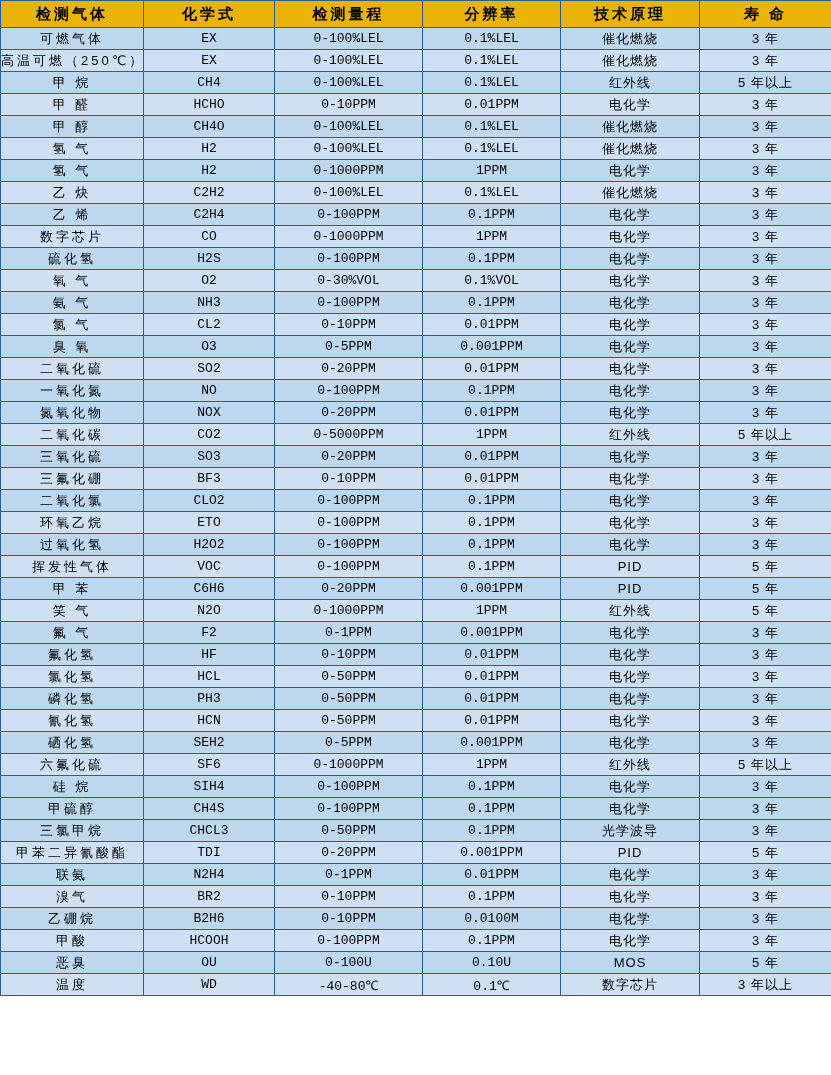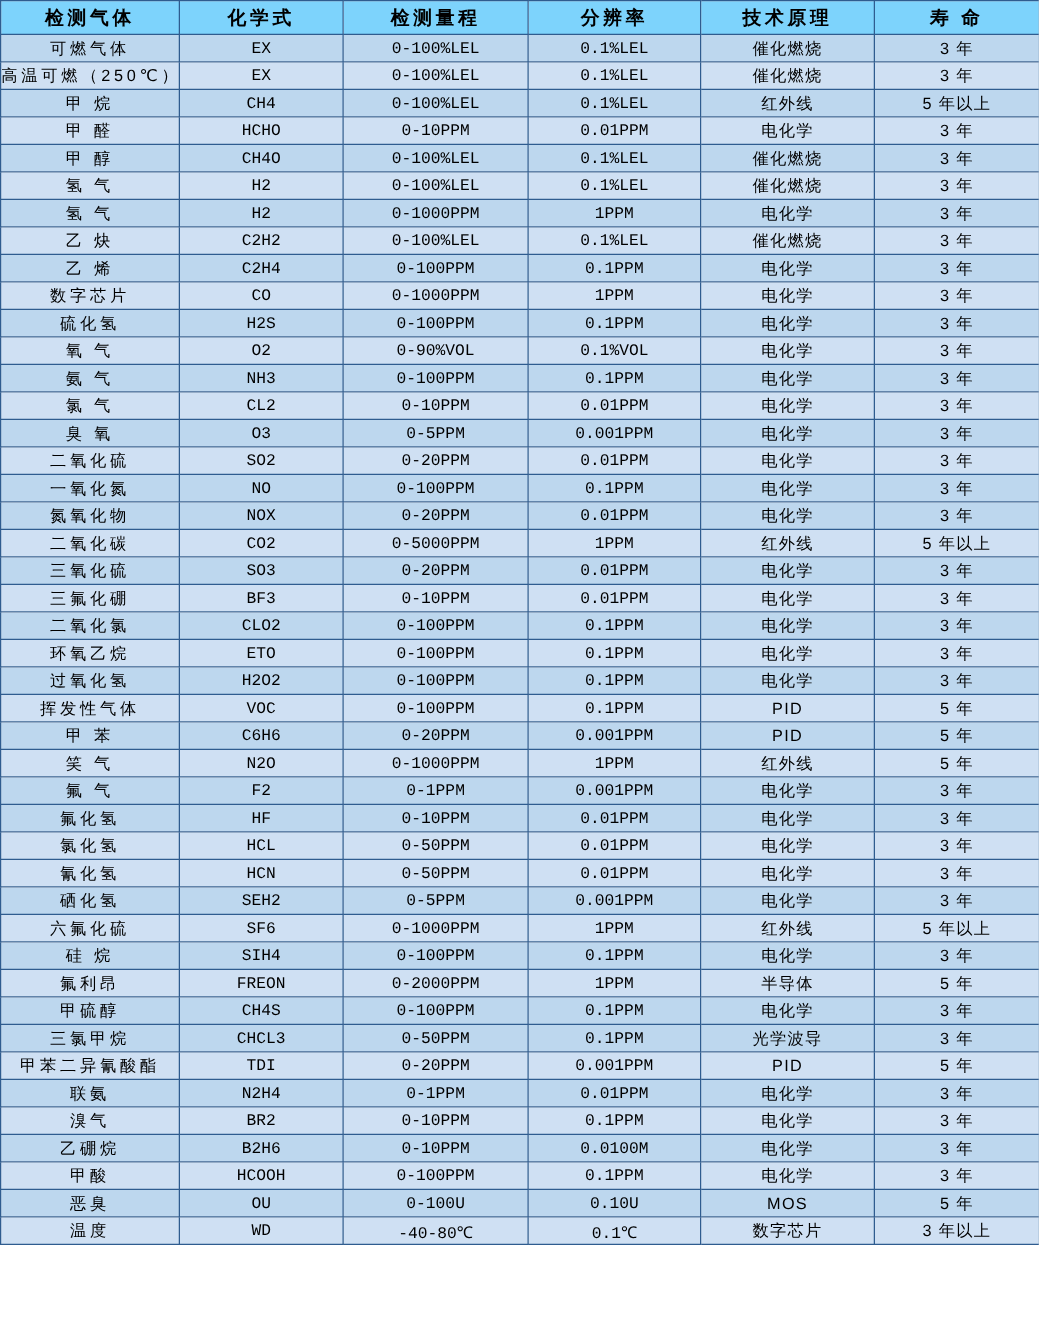--- a/index.html
+++ b/index.html
@@ -27,21 +27,21 @@
   table.gas-table td {
     border: 1px solid #2f5c8f;
     text-align: center;
     vertical-align: middle;
     color: #000000;
     padding: 0;
     overflow: hidden;
     white-space: nowrap;
   }
   table.gas-table thead th {
-    background: #7dd3fc;
+    background: #eab308;
     height: 26px;
     font-size: 15px;
     font-weight: bold;
     letter-spacing: 3px;
   }
   table.gas-table tbody td {
     height: 21px;
     font-size: 13px;
     background: #bdd7ee;
   }
@@ -170,21 +170,21 @@
         <td class="col-name">硫化氢</td>
         <td class="col-formula">H2S</td>
         <td class="col-range">0-100PPM</td>
         <td class="col-res">0.1PPM</td>
         <td class="col-tech">电化学</td>
         <td class="col-life">3 年</td>
       </tr>
       <tr class="alt">
         <td class="col-name">氧 气</td>
         <td class="col-formula">O2</td>
-        <td class="col-range">0-90%VOL</td>
+        <td class="col-range">0-30%VOL</td>
         <td class="col-res">0.1%VOL</td>
         <td class="col-tech">电化学</td>
         <td class="col-life">3 年</td>
       </tr>
       <tr>
         <td class="col-name">氨 气</td>
         <td class="col-formula">NH3</td>
         <td class="col-range">0-100PPM</td>
         <td class="col-res">0.1PPM</td>
         <td class="col-tech">电化学</td>
@@ -319,20 +319,28 @@
         <td class="col-life">3 年</td>
       </tr>
       <tr class="alt">
         <td class="col-name">氯化氢</td>
         <td class="col-formula">HCL</td>
         <td class="col-range">0-50PPM</td>
         <td class="col-res">0.01PPM</td>
         <td class="col-tech">电化学</td>
         <td class="col-life">3 年</td>
       </tr>
+      <tr>
+        <td class="col-name">磷化氢</td>
+        <td class="col-formula">PH3</td>
+        <td class="col-range">0-50PPM</td>
+        <td class="col-res">0.01PPM</td>
+        <td class="col-tech">电化学</td>
+        <td class="col-life">3 年</td>
+      </tr>
       <tr class="alt">
         <td class="col-name">氰化氢</td>
         <td class="col-formula">HCN</td>
         <td class="col-range">0-50PPM</td>
         <td class="col-res">0.01PPM</td>
         <td class="col-tech">电化学</td>
         <td class="col-life">3 年</td>
       </tr>
       <tr>
         <td class="col-name">硒化氢</td>
@@ -351,28 +359,20 @@
         <td class="col-life">5 年以上</td>
       </tr>
       <tr>
         <td class="col-name">硅 烷</td>
         <td class="col-formula">SIH4</td>
         <td class="col-range">0-100PPM</td>
         <td class="col-res">0.1PPM</td>
         <td class="col-tech">电化学</td>
         <td class="col-life">3 年</td>
       </tr>
-      <tr class="alt">
-        <td class="col-name">氟利昂</td>
-        <td class="col-formula">FREON</td>
-        <td class="col-range">0-2000PPM</td>
-        <td class="col-res">1PPM</td>
-        <td class="col-tech">半导体</td>
-        <td class="col-life">5 年</td>
-      </tr>
       <tr>
         <td class="col-name">甲硫醇</td>
         <td class="col-formula">CH4S</td>
         <td class="col-range">0-100PPM</td>
         <td class="col-res">0.1PPM</td>
         <td class="col-tech">电化学</td>
         <td class="col-life">3 年</td>
       </tr>
       <tr>
         <td class="col-name">三氯甲烷</td>

